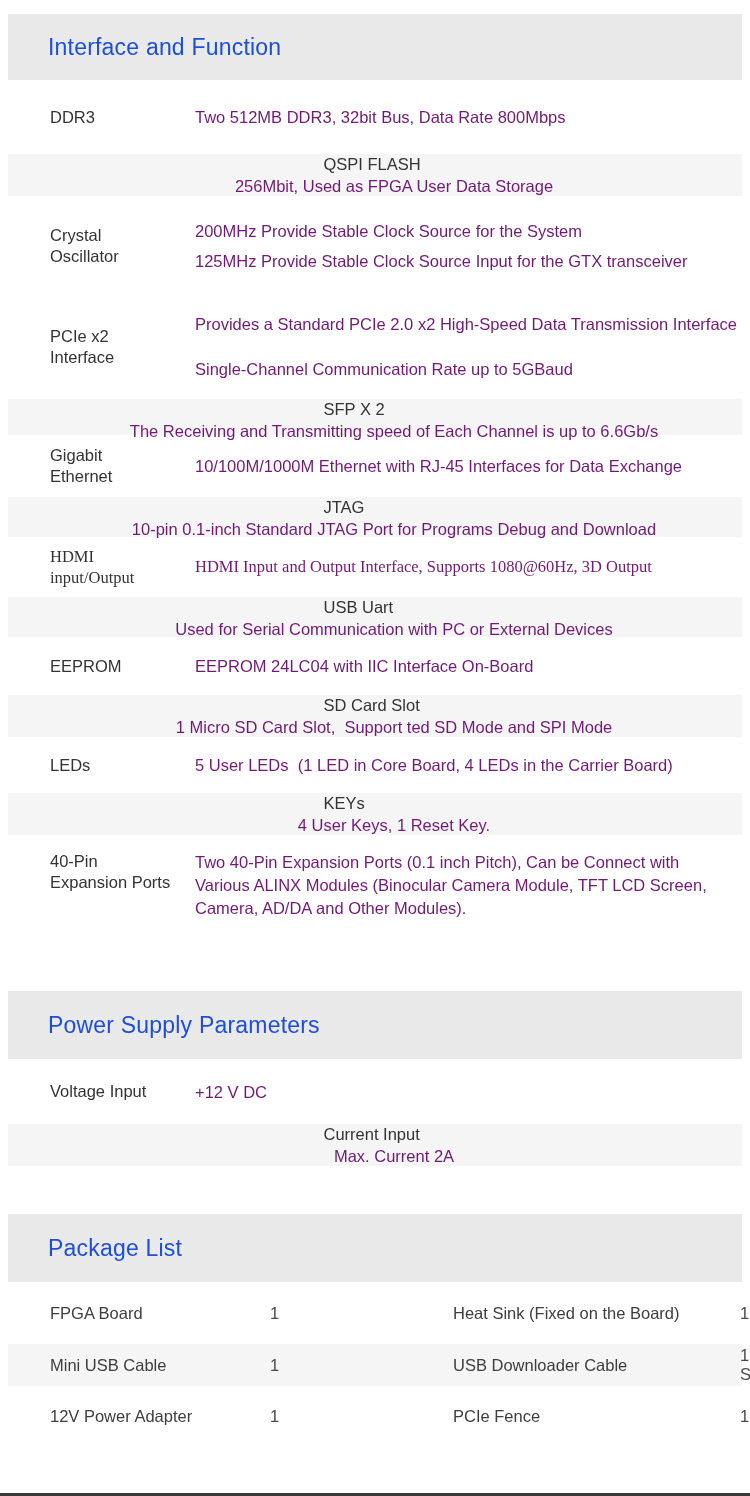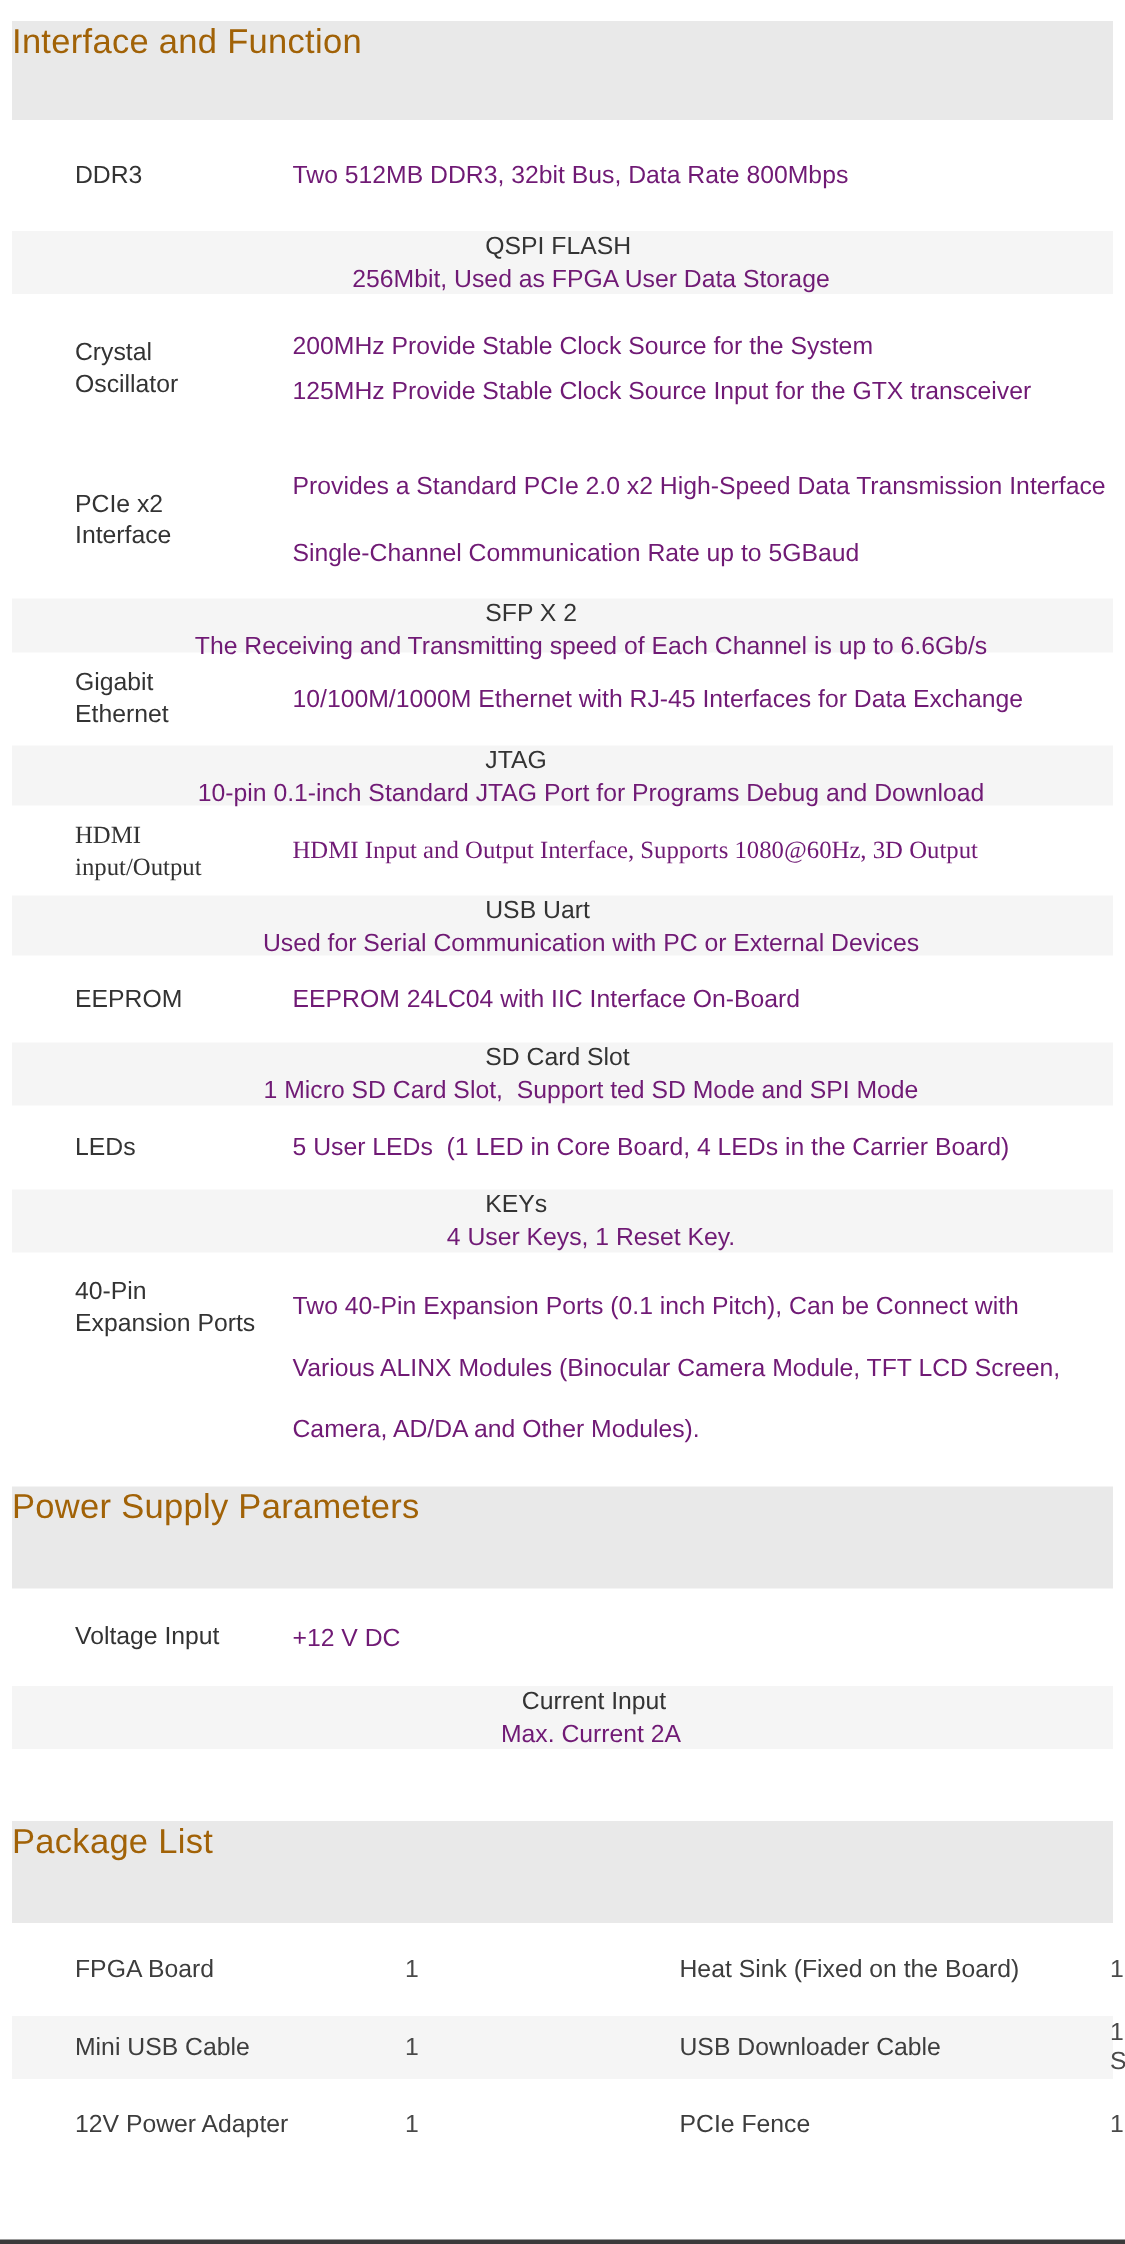--- a/index.html
+++ b/index.html
@@ -1,42 +1,42 @@
 <!DOCTYPE html>
 <html><head>
 <meta charset="utf-8">
 <style>
   html,body{margin:0;padding:0;background:#ffffff;}
   body{font-family:"Liberation Sans","DejaVu Sans",sans-serif;color:#333333;}
   .page{width:750px;height:1496px;position:relative;overflow:hidden;background:#ffffff;box-sizing:border-box;padding-top:14px;}
 
   
-  .sec-header{margin:0 8px;background:#e9e9e9;display:flex;align-items:flex-start;
-    box-sizing:border-box;font-size:23px;color:#a16207;letter-spacing:.2px;}
+  .sec-header{margin:0 8px;background:#e9e9e9;display:flex;align-items:center;
+    padding-left:40px;box-sizing:border-box;font-size:23px;color:#1d4ed8;letter-spacing:.2px;}
   .hdr1{height:66px;}
   .hdr2{height:68px;}
   .mt30{margin-top:30px;}
   .mt48{margin-top:48px;}
 
   
   .row{margin:0 8px;display:flex;align-items:center;padding-left:42px;box-sizing:border-box;}
   .row.shade{background:#f5f5f5;flex-direction:column;}
   .cell-label{width:145px;flex:none;white-space:pre-wrap;font-size:16.5px;line-height:21px;color:#333333;}
   .cell-value{flex:1;white-space:pre-wrap;font-size:16.5px;line-height:22px;color:#701a75;padding-right:4px;}
   .lh30 .cell-value{line-height:30px;}
   .lh45 .cell-value{line-height:45px;}
-  .lh33 .cell-value{line-height:41px;}
+  .lh33 .cell-value{line-height:23px;}
   .top-align{align-items:flex-start;padding-top:16px;}
 
   
   .rh1{height:74px;}  .rh2{height:42px;}  .rh3{height:99px;}  .rh4{height:41px;}
   .rh5{height:104px;} .rh6{height:36px;}  .rh7{height:62px;}  .rh8{height:40px;}
   .rh9{height:60px;font-family:Liberation Serif, serif;}  .rh10{height:40px;} .rh11{height:58px;} .rh12{height:42px;}
   .rh13{height:56px;} .rh14{height:42px;} .rh15{height:126px;}
-  .ph1{height:65px;}  .ph2{height:42px;text-align:center;}
+  .ph1{height:65px;}  .ph2{height:42px;}
   .kh1{height:62px;}  .kh2{height:42px;}  .kh3{height:60px;}
 
   
   .prow{margin:0 8px;display:flex;align-items:center;padding-left:42px;box-sizing:border-box;font-size:16.5px;color:#3d3d3d;gap:40px;}
   .prow.shade{background:#f5f5f5;}
   .pc1{width:180px;flex:none;}
   .pq1{width:143px;flex:none;color:#4a4a4a;}
   .pc2{width:247px;flex:none;}
   .pq2{flex:1;color:#4a4a4a;}
 

